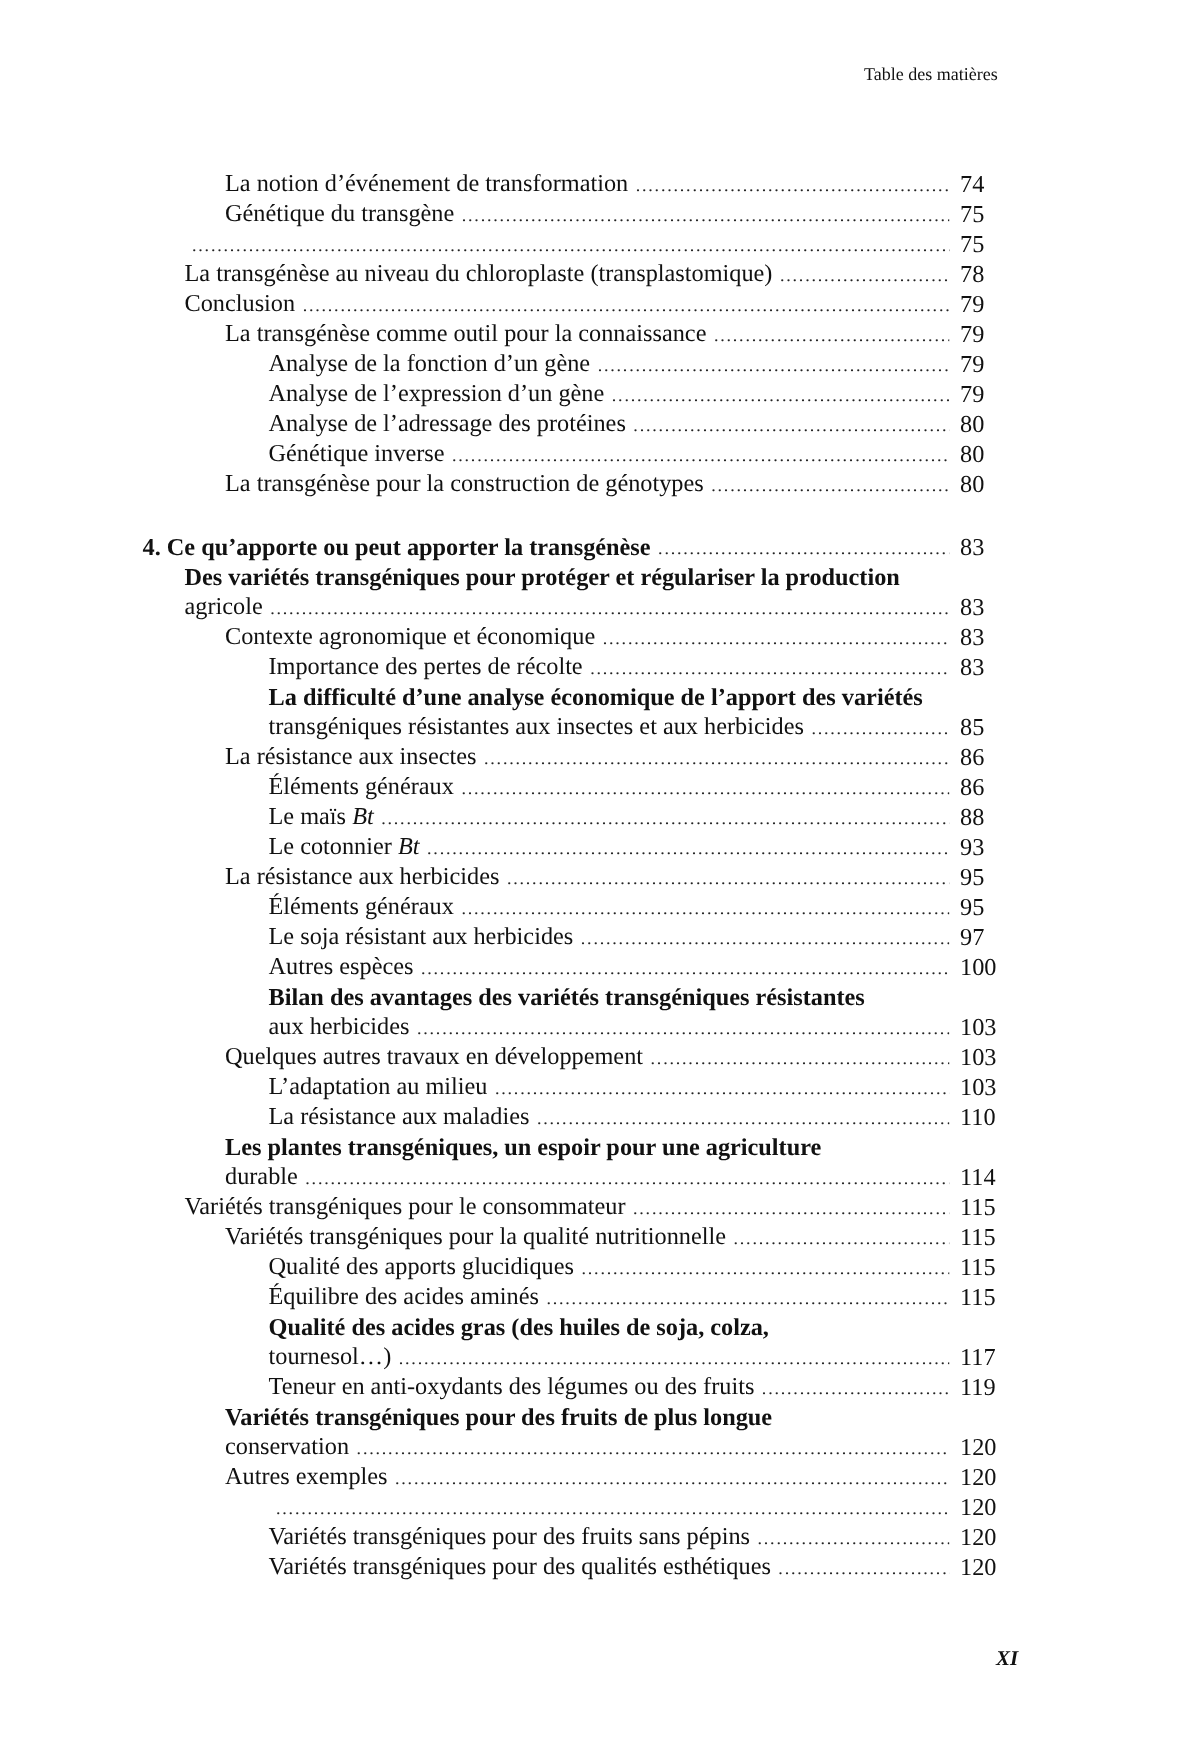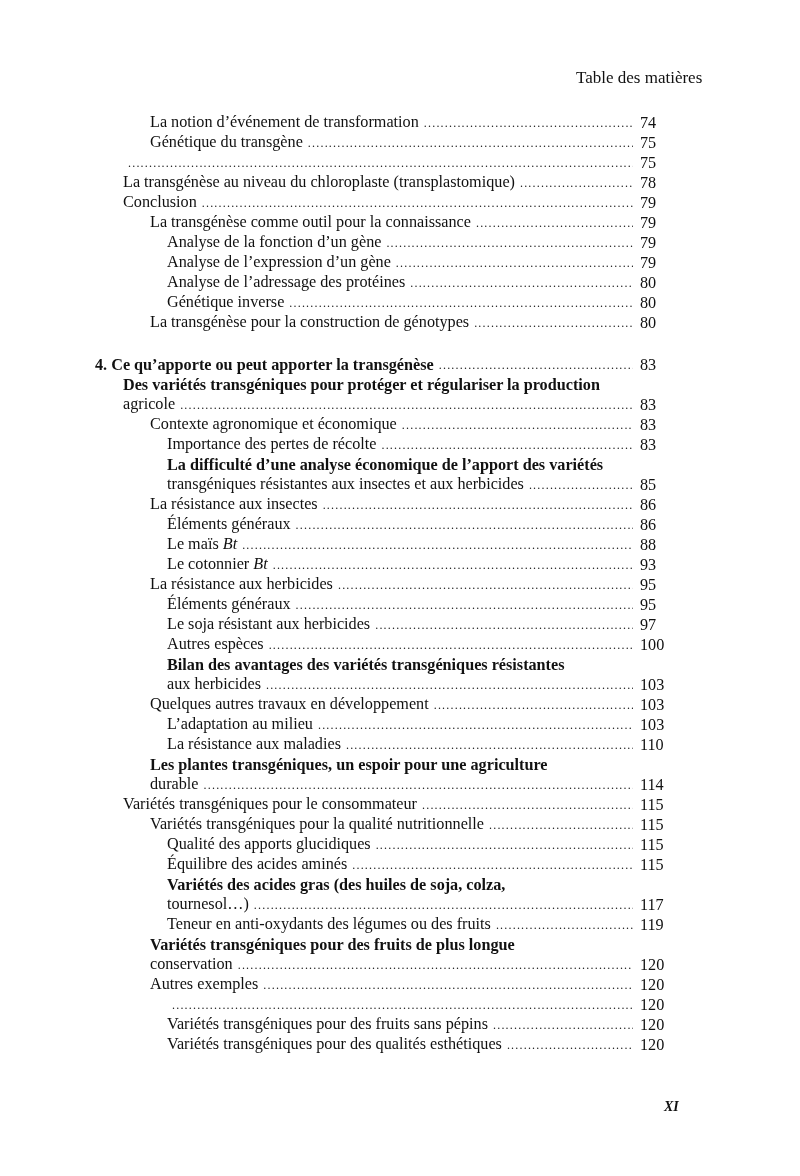--- a/index.html
+++ b/index.html
@@ -2,22 +2,22 @@
 <html><head>
 <meta charset="utf-8">
 <style>
   html, body { margin: 0; padding: 0; background: #ffffff; }
   body {
     width: 800px; height: 1176px; position: relative; overflow: hidden;
     font-family: "Liberation Serif", "DejaVu Serif", serif;
     color: #111111;
   }
   .running-head {
-    position: absolute; top: 68px; left: 576px;
-    font-size: 17px; letter-spacing: 0;
+    position: absolute; top: 42px; left: 576px;
+    font-size: 12px; letter-spacing: 0;
   }
   .toc { position: absolute; top: 113px; left: 0; width: 800px; }
   .entry {
     position: relative;
     font-size: 16.2px;
     line-height: 20px;
     height: 20px;
   }
   .entry.two-line { height: 40px; }
   .entry .line1 {
@@ -31,21 +31,21 @@
   .entry .title i { font-style: italic; }
   .entry .leader {
     flex: 1 1 auto; overflow: hidden; white-space: nowrap;
     letter-spacing: 1.2px; margin-left: 5px; font-size: 12px; color: #222;
   }
   .entry .page {
     position: absolute; bottom: 0; right: 120px; width: 40px; 
   }
   .lvl0 .row, .lvl0 .line1 { left: 123px; }
   .lvl1 .row, .lvl1 .line1 { left: 150px; }
-  .lvl2 .row, .lvl2 .line1 { left: 167px; justify-content: space-between; }
+  .lvl2 .row, .lvl2 .line1 { left: 179px; justify-content: space-between; }
   .chapter .row { left: 95px; align-items: center; }
   .chapter { font-weight: bold; margin-top: 22px; }
   .chapter .page { font-weight: normal; }
   .chapter .leader { font-weight: normal; }
   .folio {
     position: absolute; top: 1099px; left: 664px;
     font-size: 14px; font-weight: bold; font-style: italic;
   }
 </style>
 </head>
@@ -282,21 +282,21 @@
       <span class="page">115</span>
     </div>
     <div class="entry lvl2">
       <div class="row">
         <span class="title"><span>Équilibre des acides aminés</span></span>
         <span class="leader">........................................................................................................................................................................................................</span>
       </div>
       <span class="page">115</span>
     </div>
     <div class="entry lvl2 two-line">
-      <span class="line1">Variétés des acides gras (des huiles de soja, colza,</span>
+      <span class="line1">Qualité des acides gras (des huiles de soja, colza,</span>
       <div class="row">
         <span class="title"><span>tournesol…)</span></span>
         <span class="leader">........................................................................................................................................................................................................</span>
       </div>
       <span class="page">117</span>
     </div>
     <div class="entry lvl2">
       <div class="row">
         <span class="title"><span>Teneur en anti-oxydants des légumes ou des fruits</span></span>
         <span class="leader">........................................................................................................................................................................................................</span>

